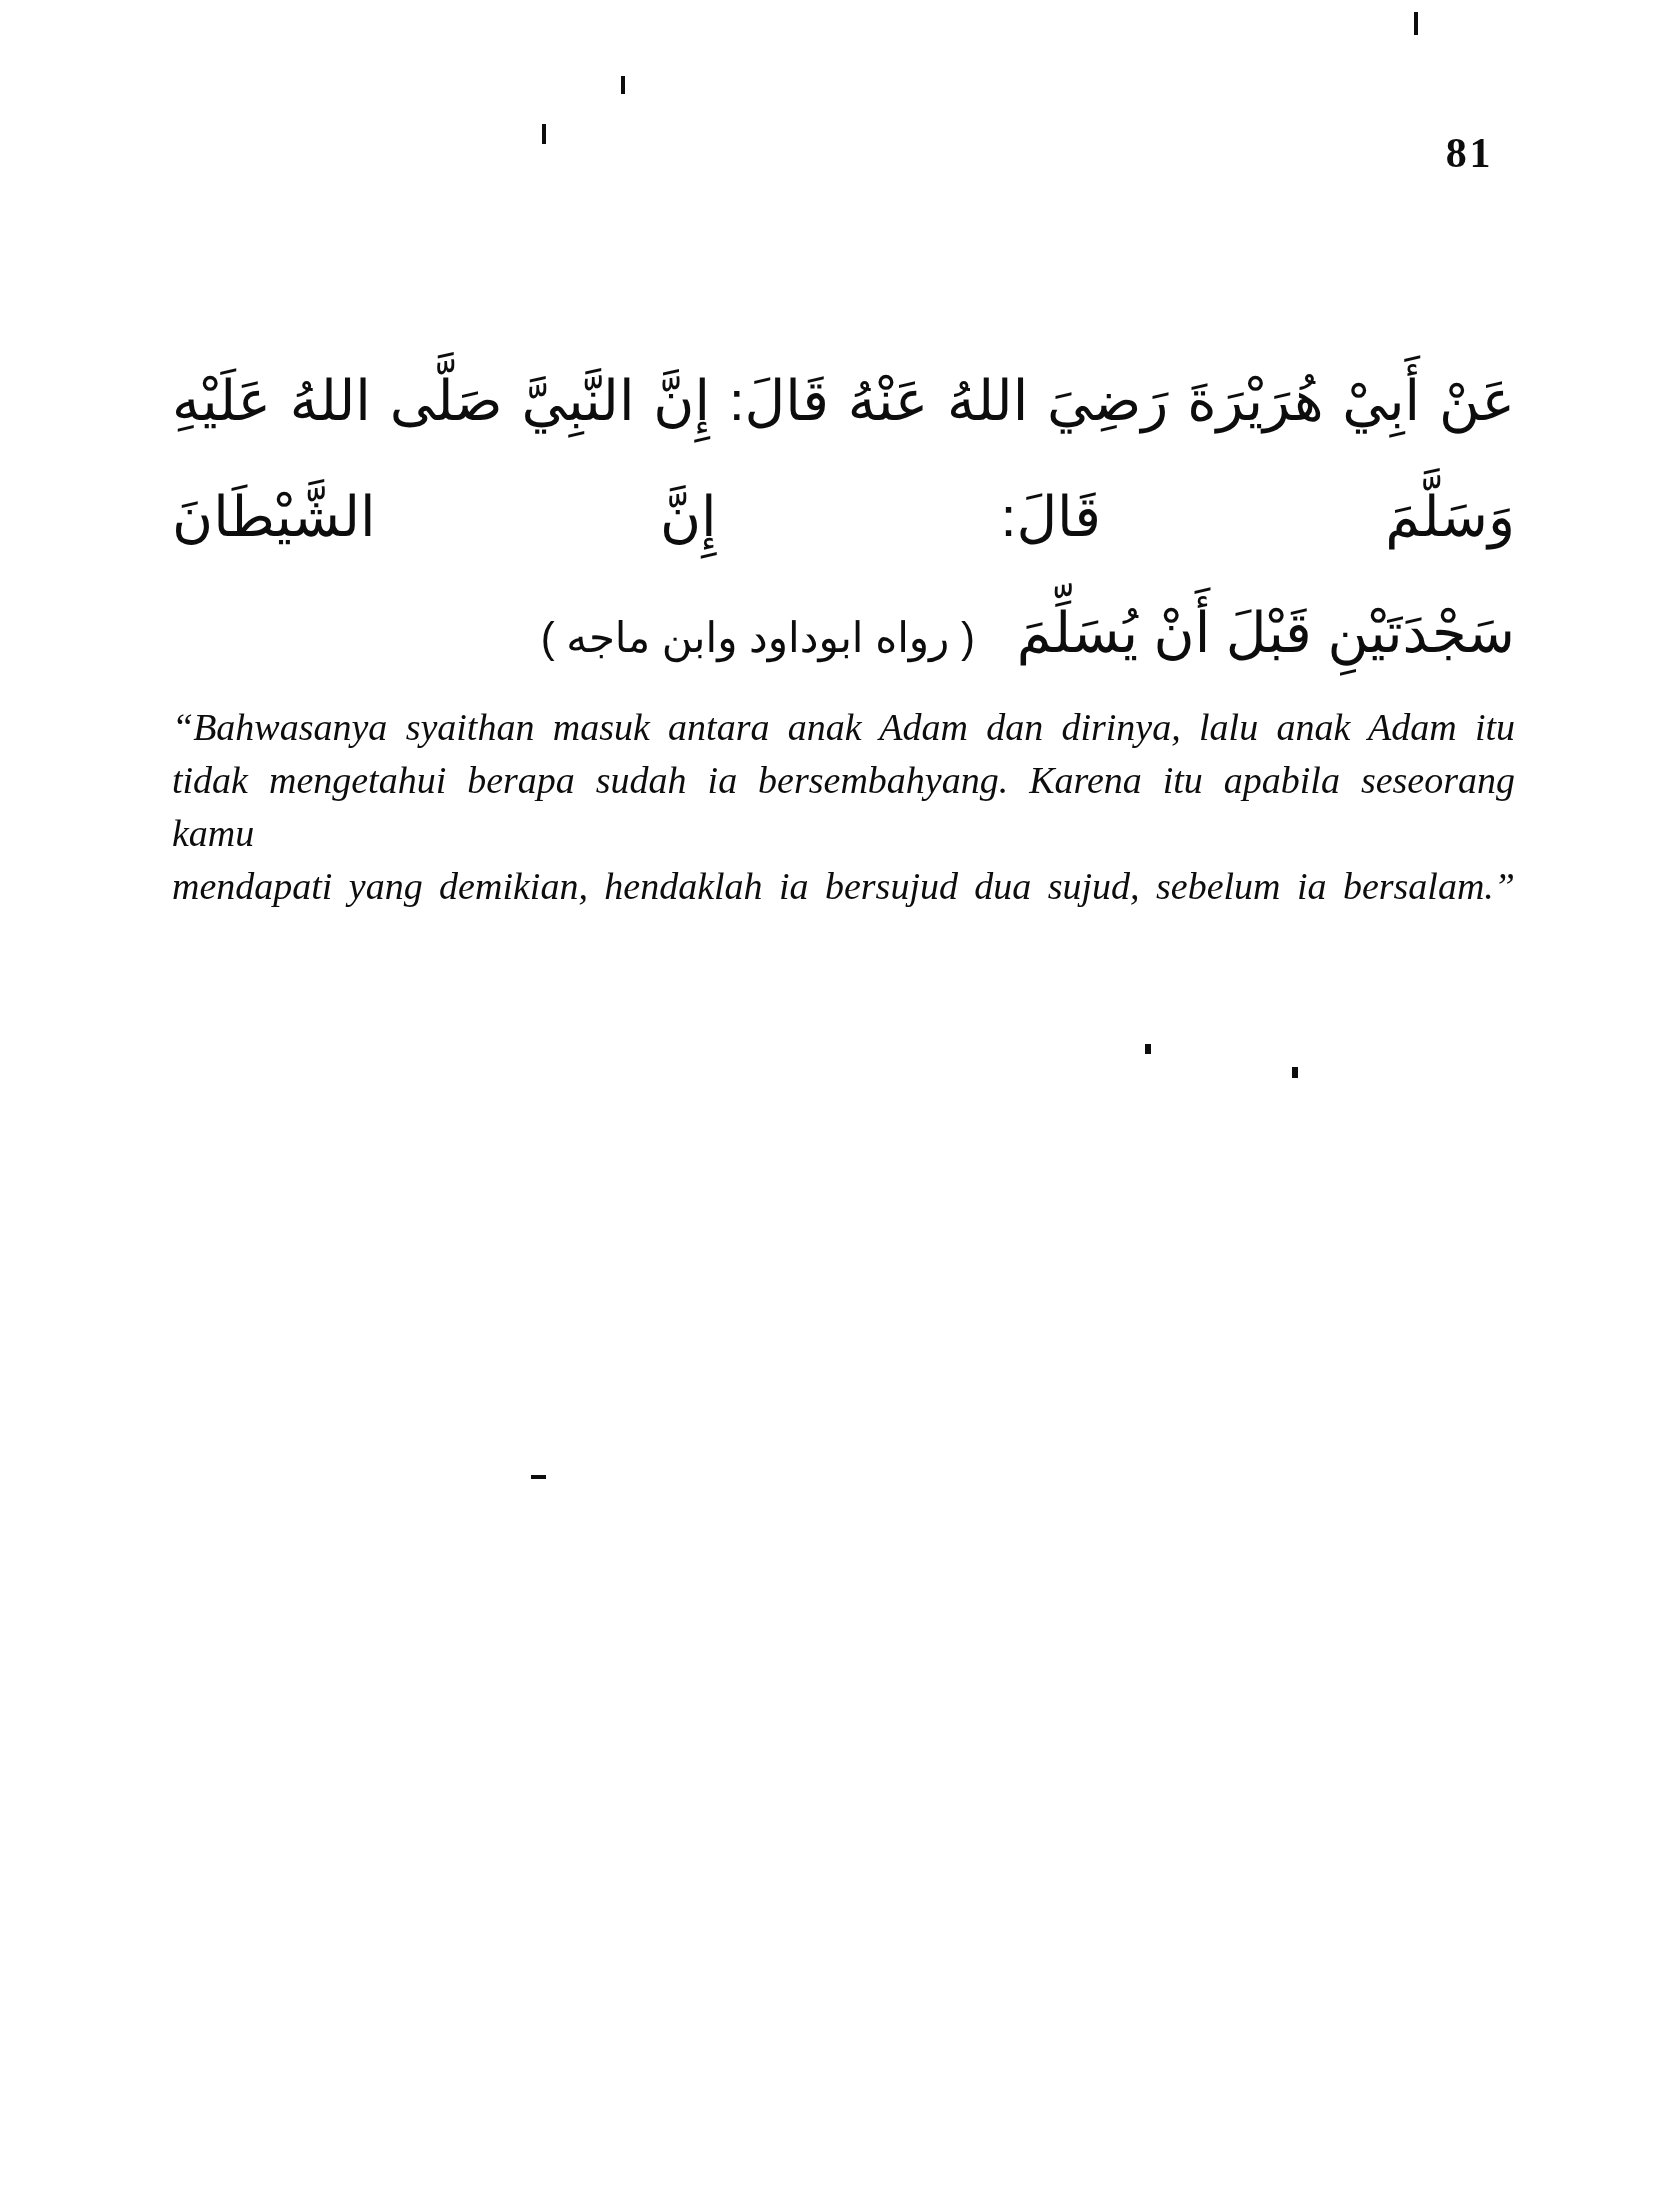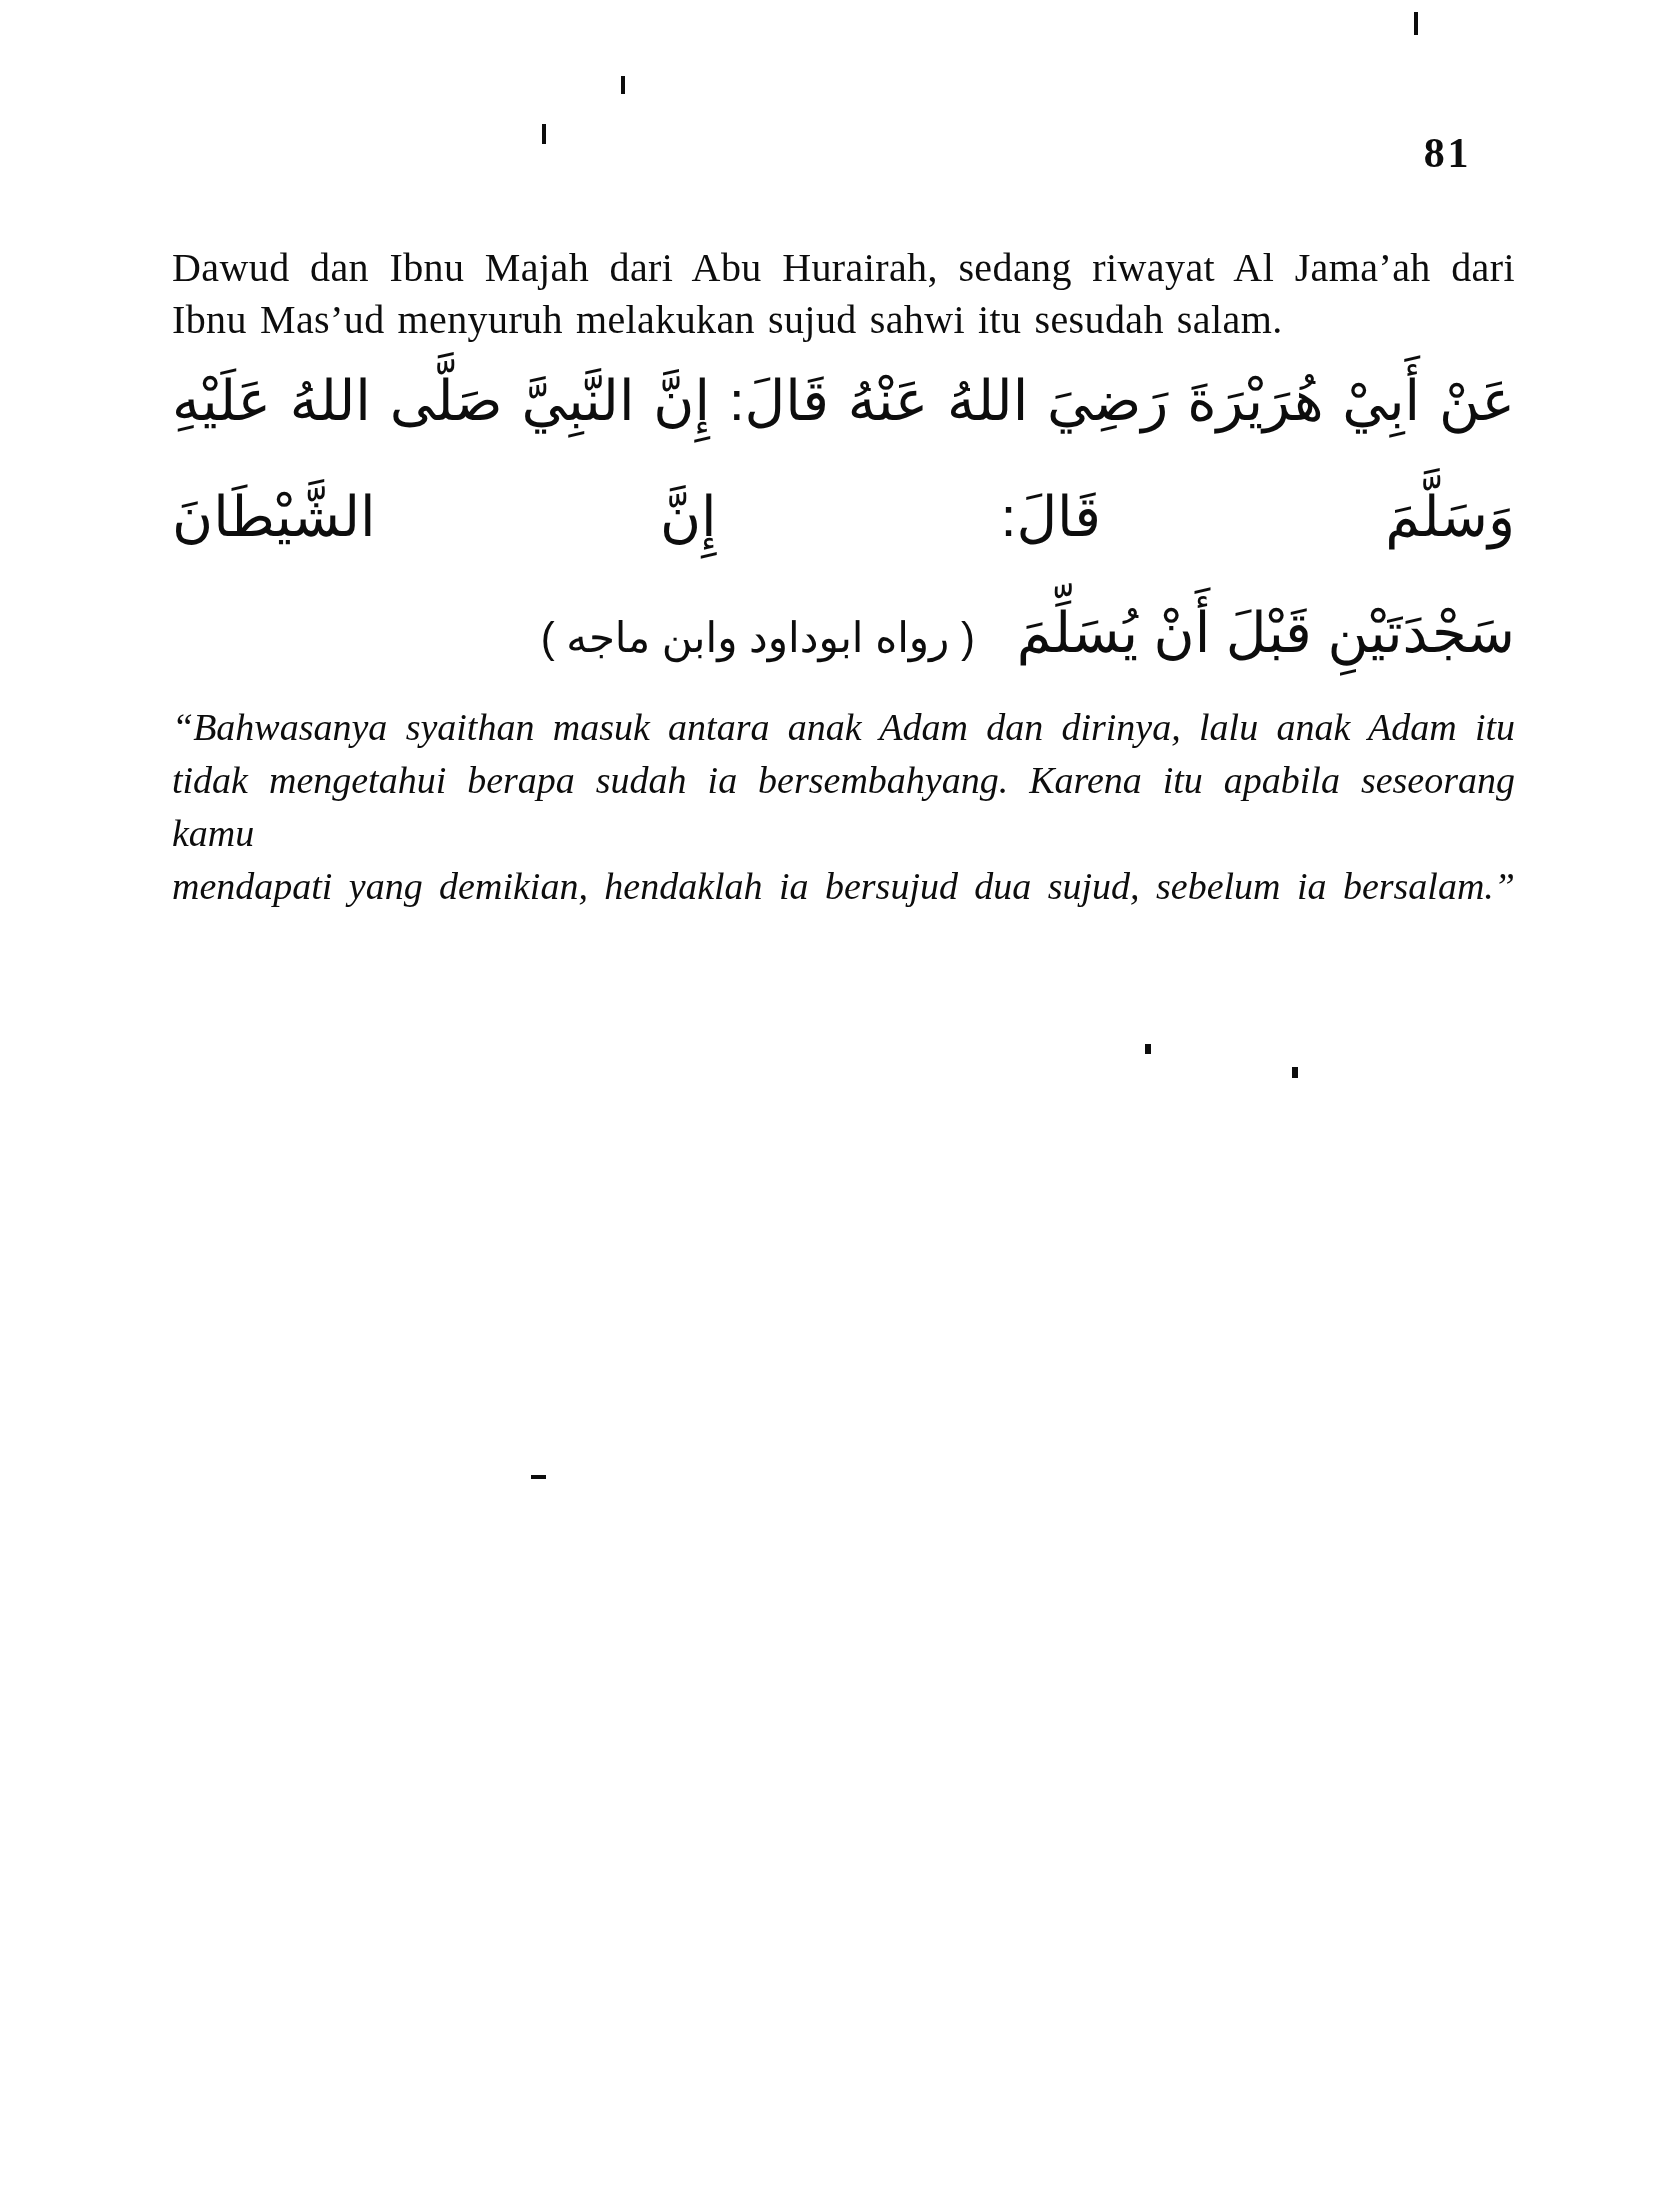--- a/index.html
+++ b/index.html
@@ -17,21 +17,21 @@
     overflow: hidden;
   }
   .page {
     position: absolute;
     inset: 0;
     background: #ffffff;
   }
   .page-number {
     position: absolute;
     top: 129px;
-    right: 198px;
+    right: 176px;
     font-size: 42px;
     font-weight: bold;
     letter-spacing: 2.6px;
     font-family: "Liberation Serif", serif;
     margin-left: 18px;
   }
   .body-paragraph {
     position: absolute;
     top: 242px;
     left: 172px;
@@ -94,24 +94,20 @@
     background: #0d0d0d;
   }
 </style>
 </head>
 <body>
 
 <div class="page">
 
   <div class="page-number">81</div>
 
-  <div class="body-paragraph">
-    <div class="line-justify">Dawud  dan Ibnu Majah dari Abu Hurairah, sedang riwayat Al Jama’ah dari</div>
-    <div class="line-plain">Ibnu Mas’ud menyuruh melakukan sujud sahwi itu sesudah salam.</div>
-  </div>
 
   <div class="arabic-block">
     <div class="arabic-line-justify">عَنْ أَبِيْ هُرَيْرَةَ رَضِيَ اللهُ عَنْهُ قَالَ: إِنَّ النَّبِيَّ صَلَّى اللهُ عَلَيْهِ وَسَلَّمَ قَالَ: إِنَّ الشَّيْطَانَ</div>
     <div class="arabic-line-last">
       <span>سَجْدَتَيْنِ قَبْلَ أَنْ يُسَلِّمَ</span>
       <span class="hadith-source">( رواه ابوداود وابن ماجه )</span>
     </div>
   </div>
 
   <div class="translation-block">

